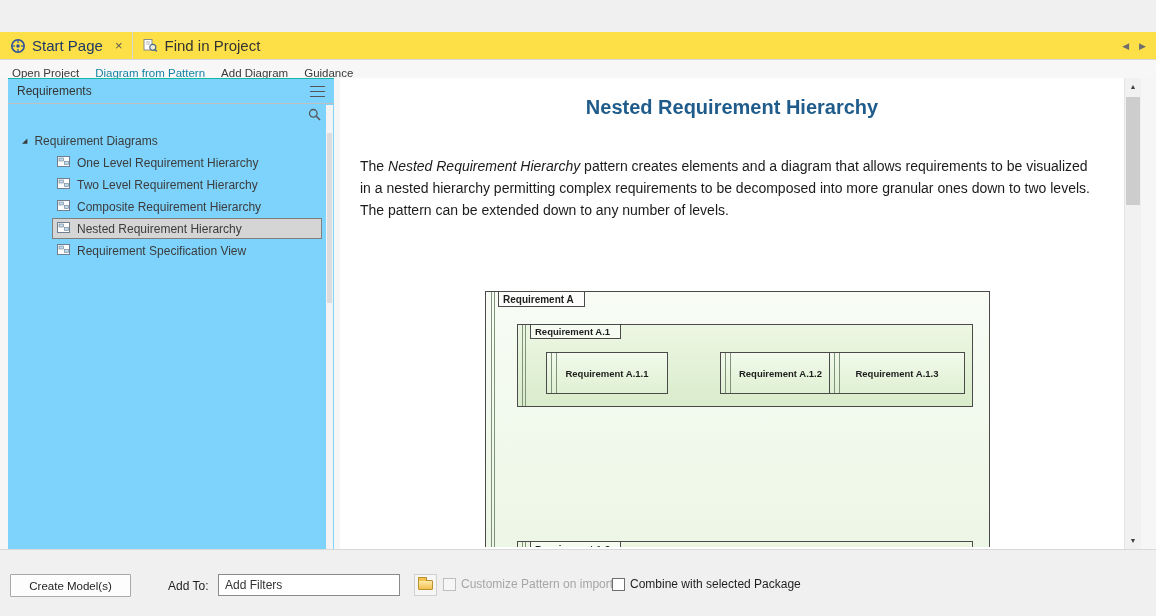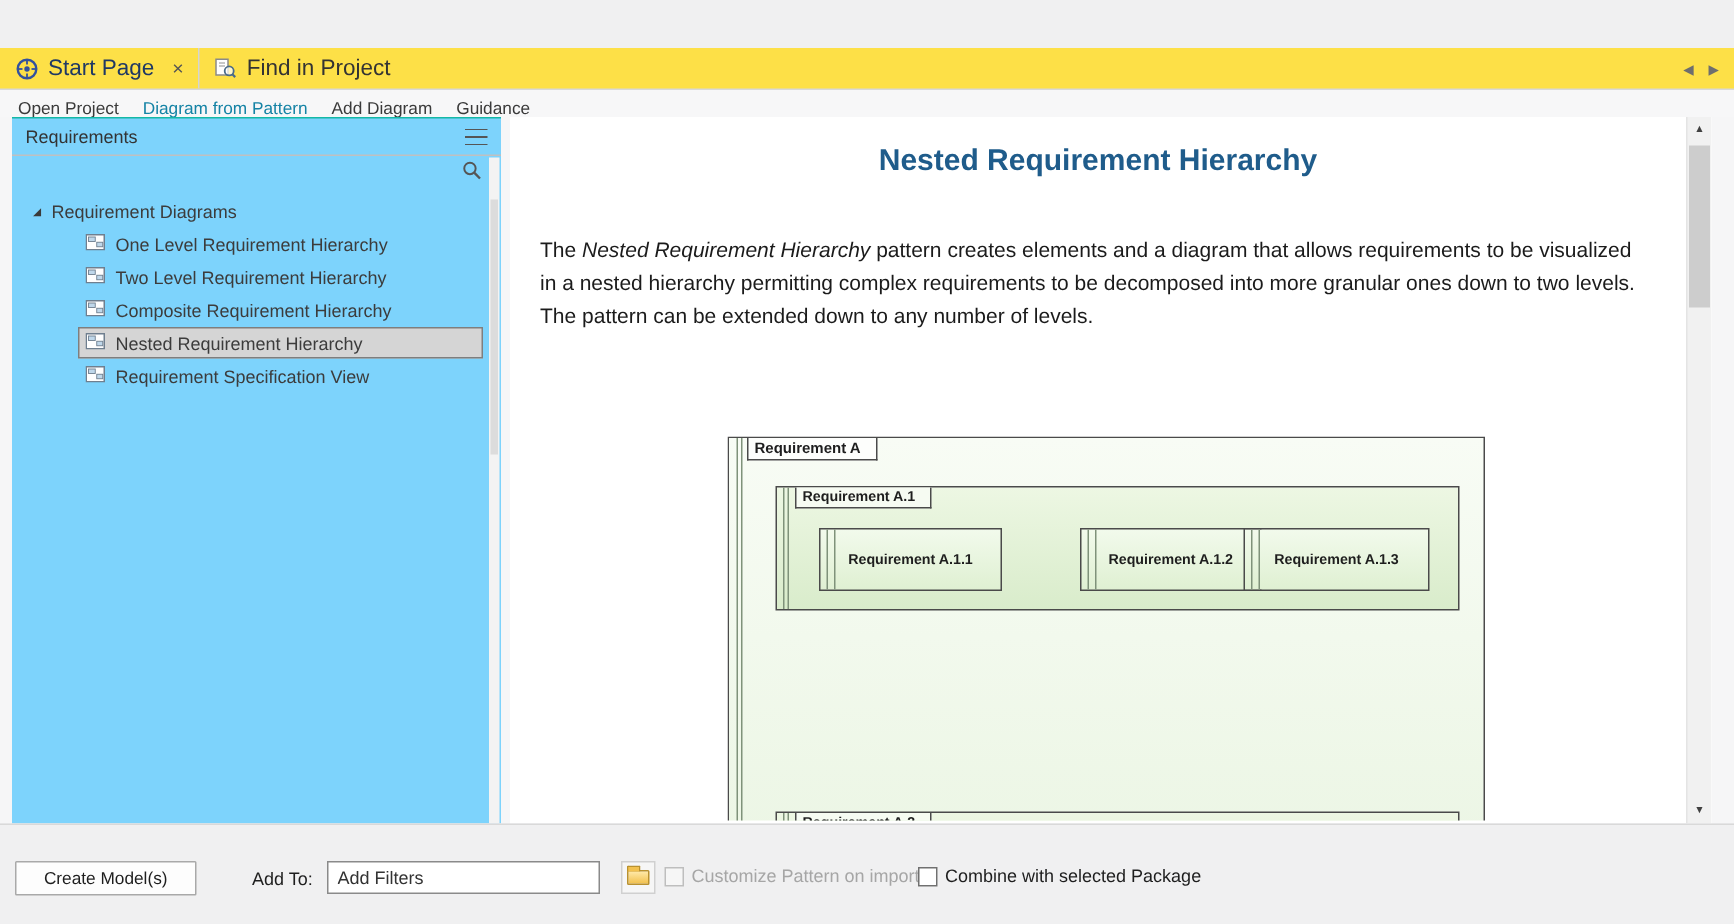--- a/index.html
+++ b/index.html
@@ -83,21 +83,21 @@
   .dg-group .dg-lines { left:4px; }
   .dg-g1 { top:32px; } .dg-g2 { top:142px; } .dg-g3 { top:249px; }
   .dg-leaf { position:absolute; top:27px; height:42px;
     border:1px solid #4A4A4A; background:linear-gradient(180deg,#F2FAEC,#DFF0D2);
     display:flex; align-items:center; justify-content:center;
     font-size:9.5px; font-weight:bold; text-align:center; }
   .dg-leaf::before { content:""; position:absolute; left:4px; top:0; bottom:0; width:4px;
     border-left:1px solid #7F927A; border-right:1px solid #7F927A; }
   .leaf-1 { left:28px;  width:122px; }
   .leaf-2 { left:170px; width:121px;margin-left:32px; }
-  .leaf-3 { left:311px; width:124px; }
+  .leaf-3 { left:311px; width:136px; }
 
   
   .vscroll { position:absolute; top:0; right:0; width:17px; height:100%;
     background:#F1F1F1; border-left:1px solid #E4E4E4; }
   .vs-btn { height:17px; display:flex; align-items:center; justify-content:center;
     font-size:7px; color:#404040; }
   .vs-btn.down { position:absolute; bottom:0; left:0; right:0; }
   .vs-thumb { position:absolute; top:19px; left:1px; right:1px; height:108px; background:#CDCDCD; }
 
   

